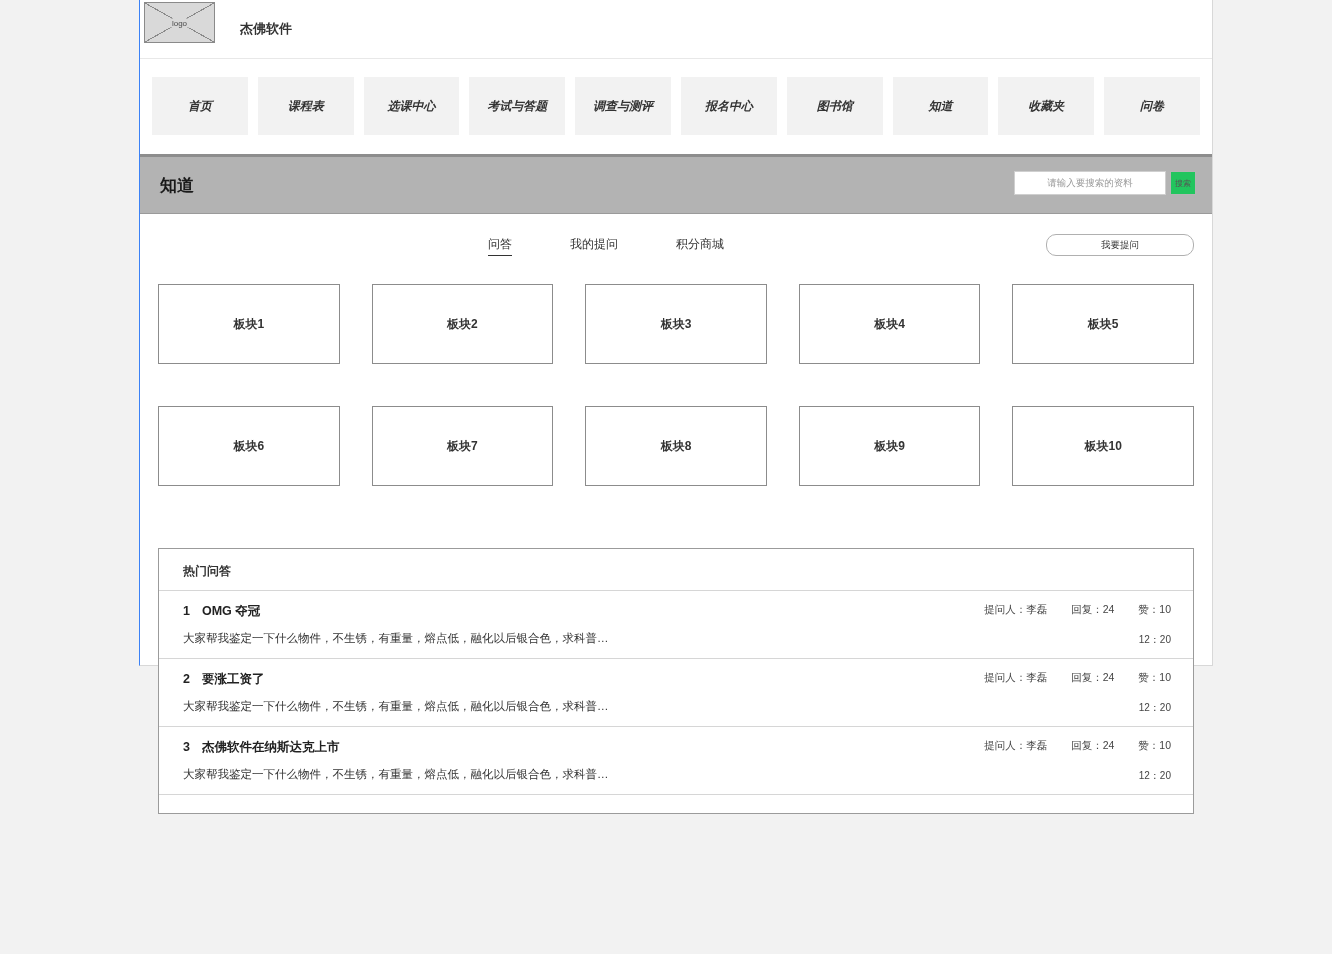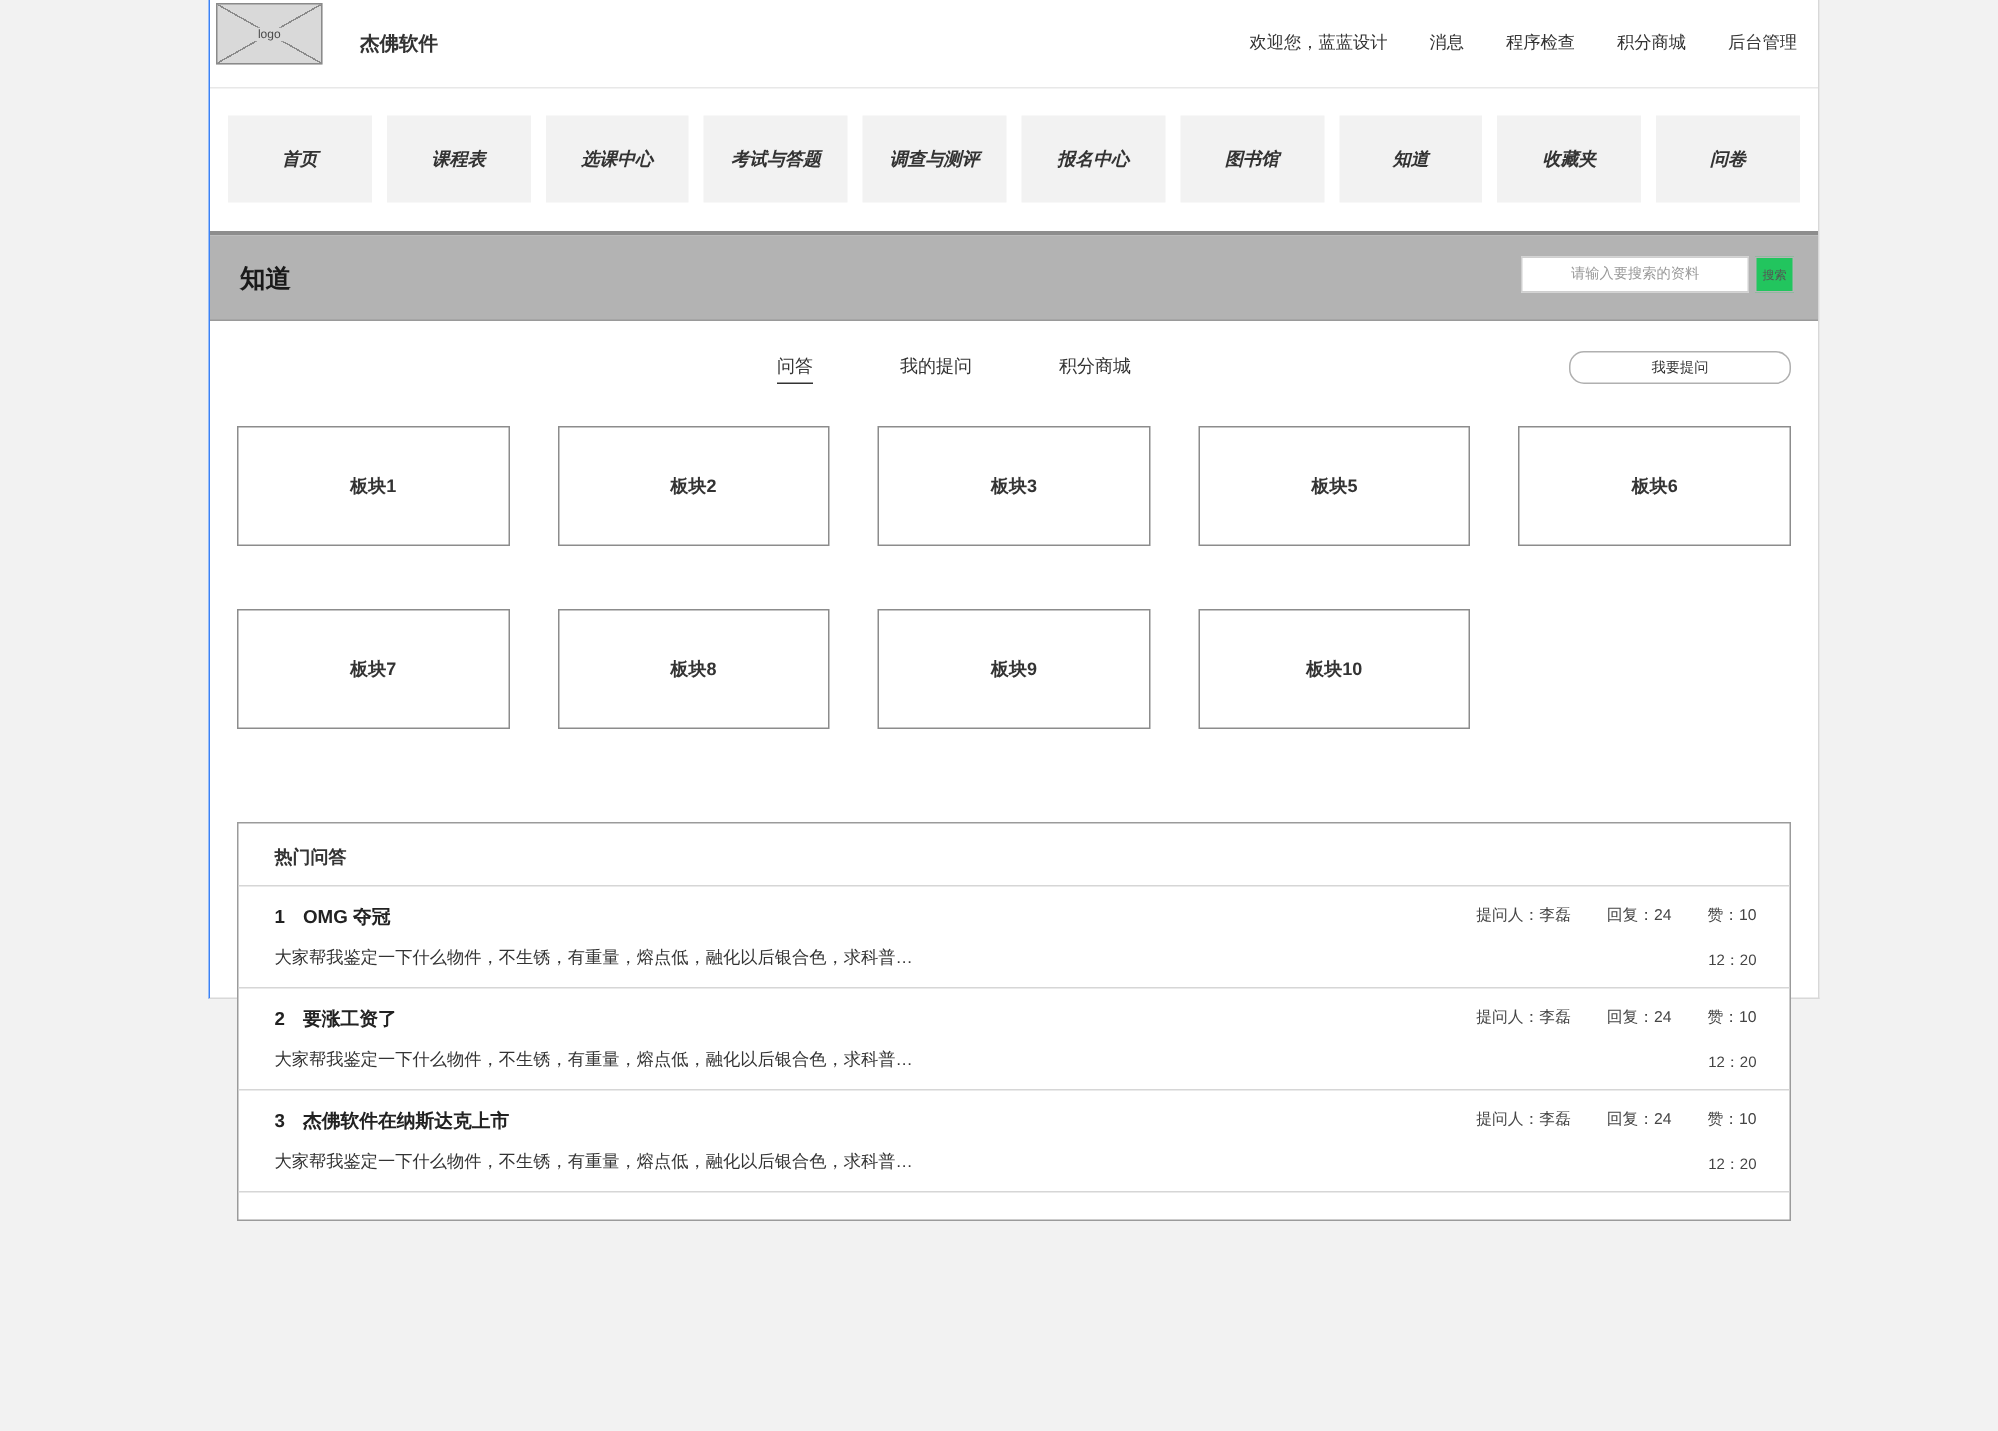--- a/index.html
+++ b/index.html
@@ -150,21 +150,21 @@
     justify-content: center;
   }
 
   
   .tabs-row {
     position: relative;
     height: 62px;
   }
   .tabs {
     position: absolute;
-    left: 378px;
+    left: 348px;
     top: 22px;
     display: flex;
     gap: 58px;
     font-size: 12px;
     color: #333;
   }
   .tab.active {
     border-bottom: 1px solid #333;
     padding-bottom: 2px;
     font-weight: normal;
@@ -258,27 +258,20 @@
 </head>
 <body>
 
 <div class="page">
 
   <div class="topbar">
     <div class="logo">
       <span class="logo-text">logo</span>
     </div>
     <div class="brand">杰佛软件</div>
-    <div class="topnav">
-      <span>欢迎您，蓝蓝设计</span>
-      <span>消息</span>
-      <span>程序检查</span>
-      <span>积分商城</span>
-      <span>后台管理</span>
-    </div>
   </div>
 
   <div class="menu">
     <div class="menu-inner">
       <div class="menu-item">首页</div>
       <div class="menu-item">课程表</div>
       <div class="menu-item">选课中心</div>
       <div class="menu-item">考试与答题</div>
       <div class="menu-item">调查与测评</div>
       <div class="menu-item">报名中心</div>
@@ -303,20 +296,21 @@
       <div class="tab">我的提问</div>
       <div class="tab">积分商城</div>
     </div>
     <div class="ask-btn">我要提问</div>
   </div>
 
   <div class="grid">
     <div class="block">板块1</div>
     <div class="block">板块2</div>
     <div class="block">板块3</div>
+    <div class="block">板块4</div>
     <div class="block">板块5</div>
     <div class="block">板块6</div>
     <div class="block">板块7</div>
     <div class="block">板块8</div>
     <div class="block">板块9</div>
     <div class="block">板块10</div>
   </div>
 
   <div class="panel">
     <div class="panel-title">热门问答</div>

